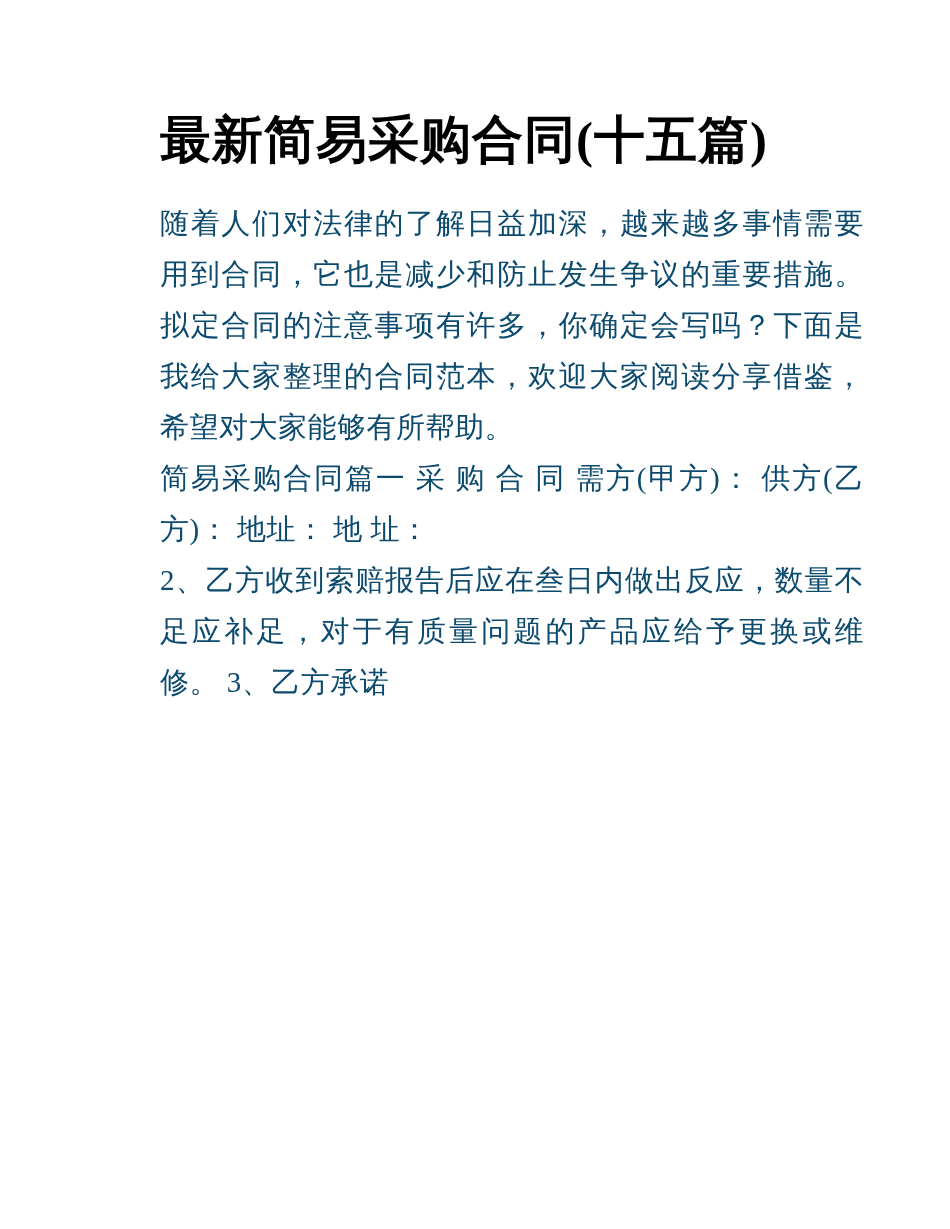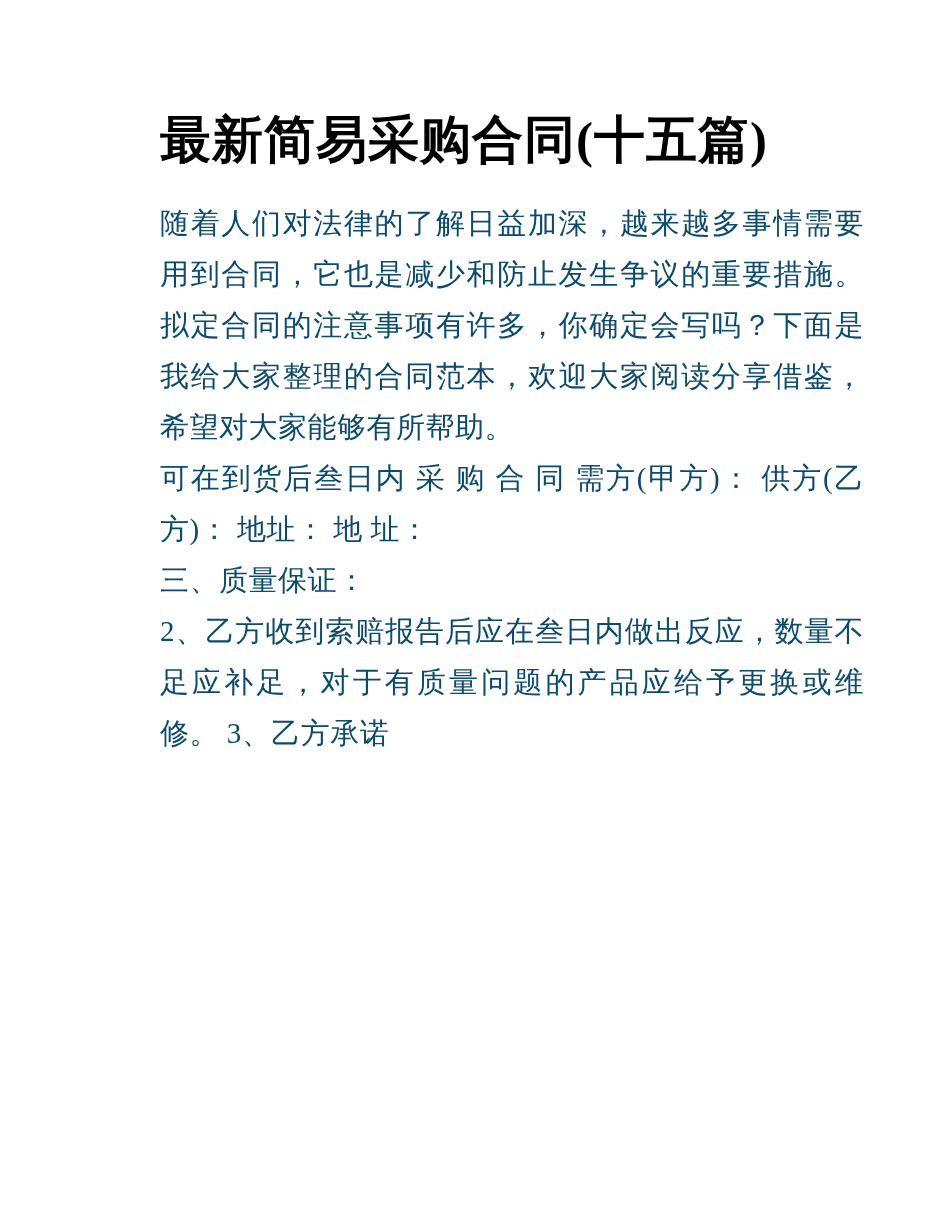--- a/index.html
+++ b/index.html
@@ -43,19 +43,18 @@
 </head>
 <body>
 
 <div class="page">
   <div class="doc">
 
     <h1 class="doc-title">最新简易采购合同(十五篇)</h1>
 
     <div class="doc-body">
       <p>随着人们对法律的了解日益加深，越来越多事情需要用到合同，它也是减少和防止发生争议的重要措施。拟定合同的注意事项有许多，你确定会写吗？下面是我给大家整理的合同范本，欢迎大家阅读分享借鉴，希望对大家能够有所帮助。</p>
-      <p>可在到货后叁日内 采 购 合 同 需方(甲方)： 供方(乙方)： 地址： 地 址：</p>
-      <p>三、质量保证：</p>
+      <p>简易采购合同篇一 采 购 合 同 需方(甲方)： 供方(乙方)： 地址： 地 址：</p>
       <p>2、乙方收到索赔报告后应在叁日内做出反应，数量不足应补足，对于有质量问题的产品应给予更换或维修。 3、乙方承诺</p>
     </div>
 
   </div>
 </div>
 
 </body></html>

